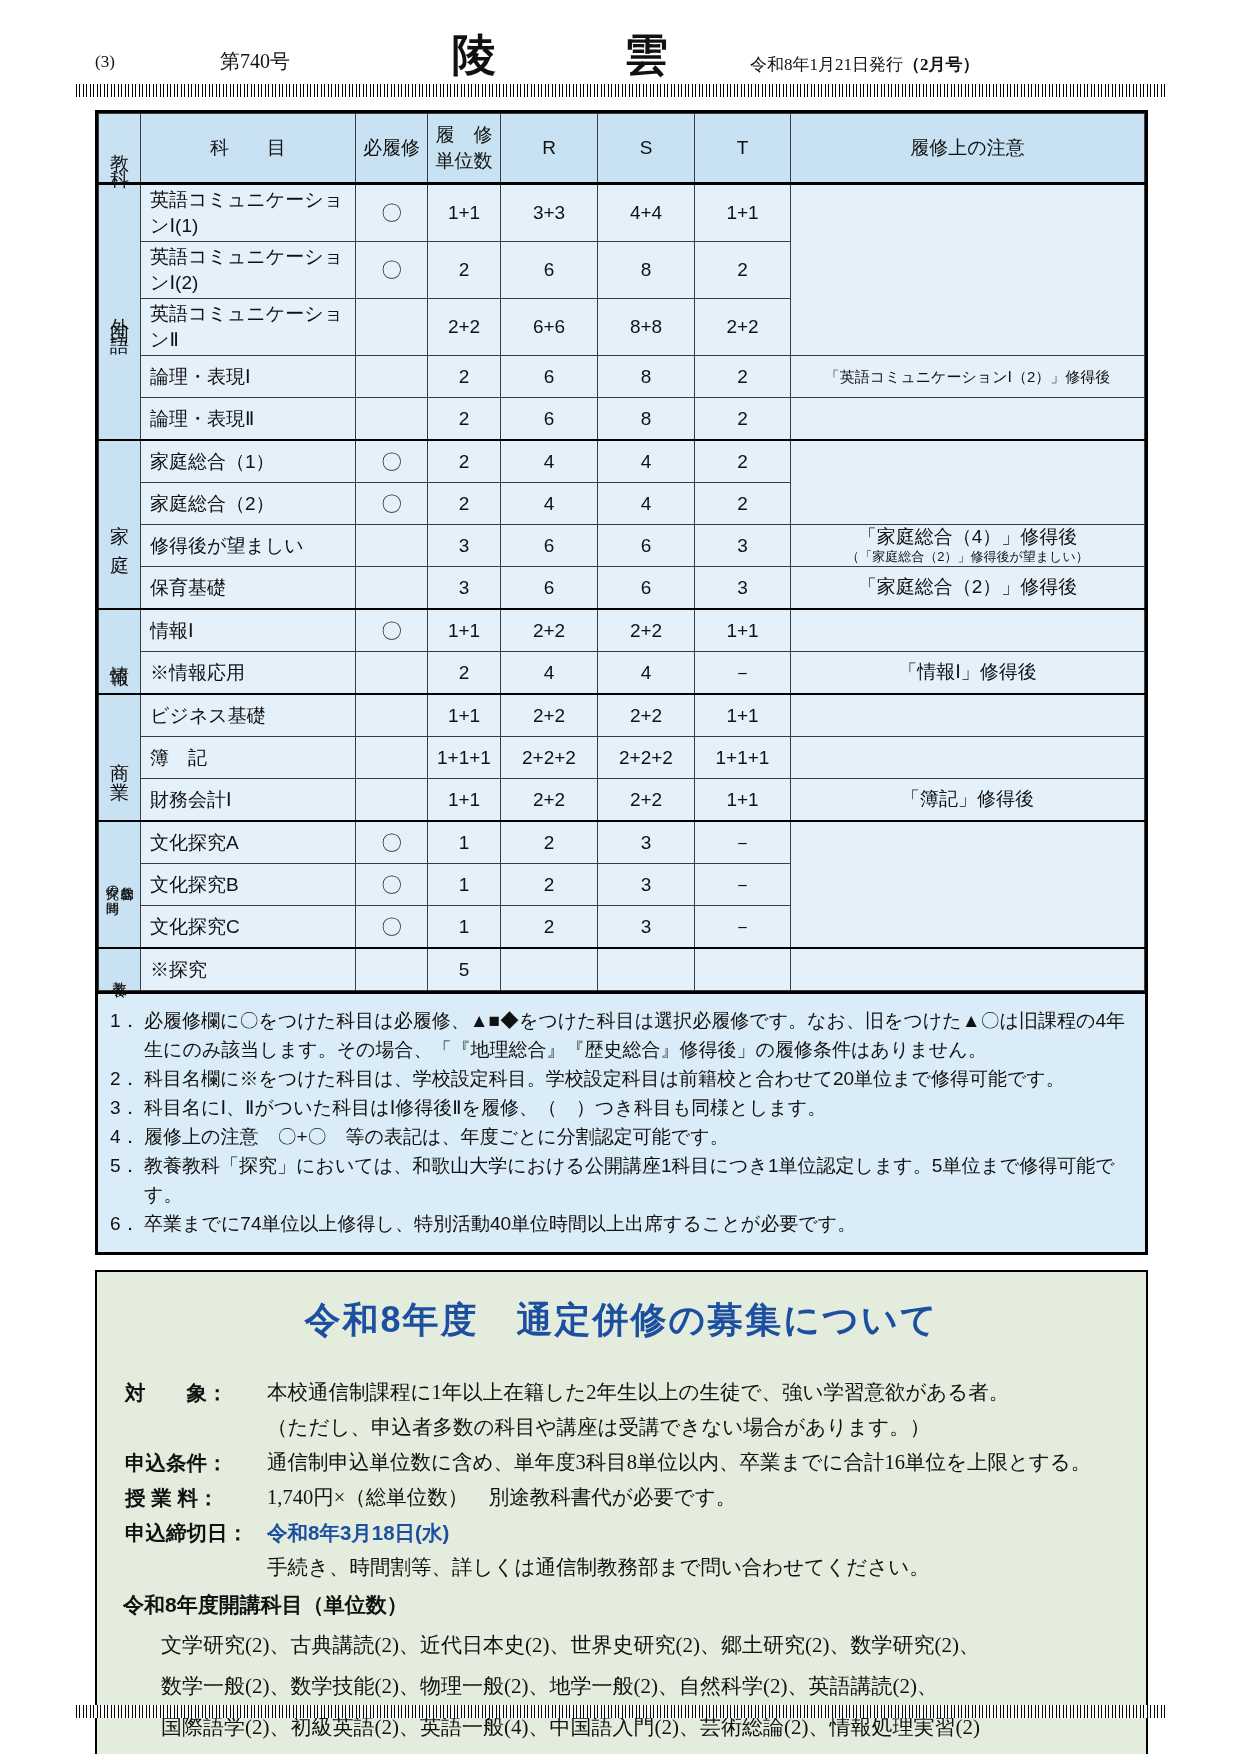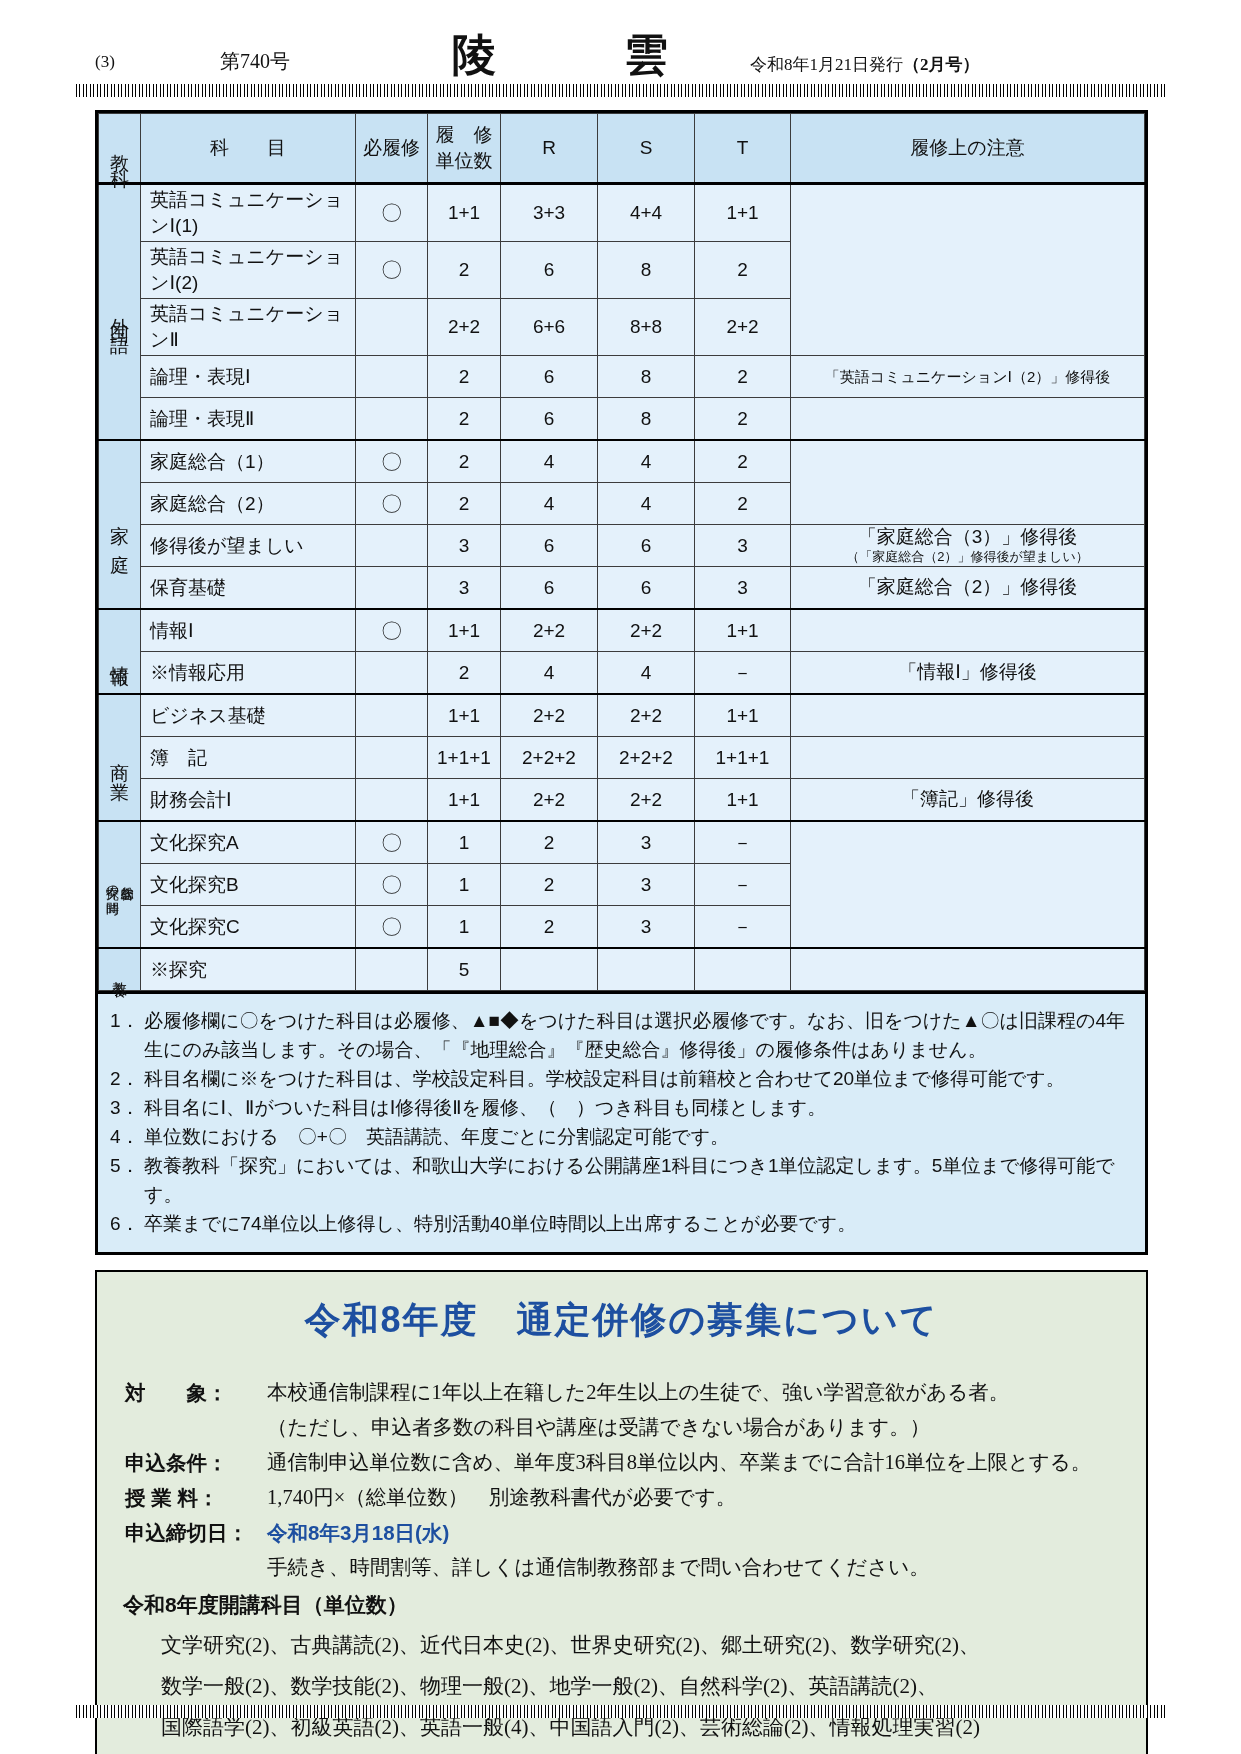--- a/index.html
+++ b/index.html
@@ -175,21 +175,21 @@
             <td class="num-cell">2</td>
           </tr>
           <tr>
             <td class="subject-cell">修得後が望ましい</td>
             <td class="required-cell"></td>
             <td class="units-cell">3</td>
             <td class="num-cell">6</td>
             <td class="num-cell">6</td>
             <td class="num-cell">3</td>
             <td class="note-cell">
-              <div class="note-line">「家庭総合（3）」修得後</div>
+              <div class="note-line">「家庭総合（4）」修得後</div>
               <div class="note-line note-sub">（「家庭総合（2）」修得後が望ましい）</div>
             </td>
           </tr>
           <tr>
             <td class="subject-cell">保育基礎</td>
             <td class="required-cell"></td>
             <td class="units-cell">3</td>
             <td class="num-cell">6</td>
             <td class="num-cell">6</td>
             <td class="num-cell">3</td>
@@ -311,21 +311,21 @@
         <div class="note-item">
           <span class="note-num">2．</span>
           <span class="note-body">科目名欄に※をつけた科目は、学校設定科目。学校設定科目は前籍校と合わせて20単位まで修得可能です。</span>
         </div>
         <div class="note-item">
           <span class="note-num">3．</span>
           <span class="note-body">科目名にⅠ、Ⅱがついた科目はⅠ修得後Ⅱを履修、（　）つき科目も同様とします。</span>
         </div>
         <div class="note-item">
           <span class="note-num">4．</span>
-          <span class="note-body">単位数における　〇+〇　英語講読、年度ごとに分割認定可能です。</span>
+          <span class="note-body">履修上の注意　〇+〇　等の表記は、年度ごとに分割認定可能です。</span>
         </div>
         <div class="note-item">
           <span class="note-num">5．</span>
           <span class="note-body">教養教科「探究」においては、和歌山大学における公開講座1科目につき1単位認定します。5単位まで修得可能です。</span>
         </div>
         <div class="note-item">
           <span class="note-num">6．</span>
           <span class="note-body">卒業までに74単位以上修得し、特別活動40単位時間以上出席することが必要です。</span>
         </div>
       </div>

